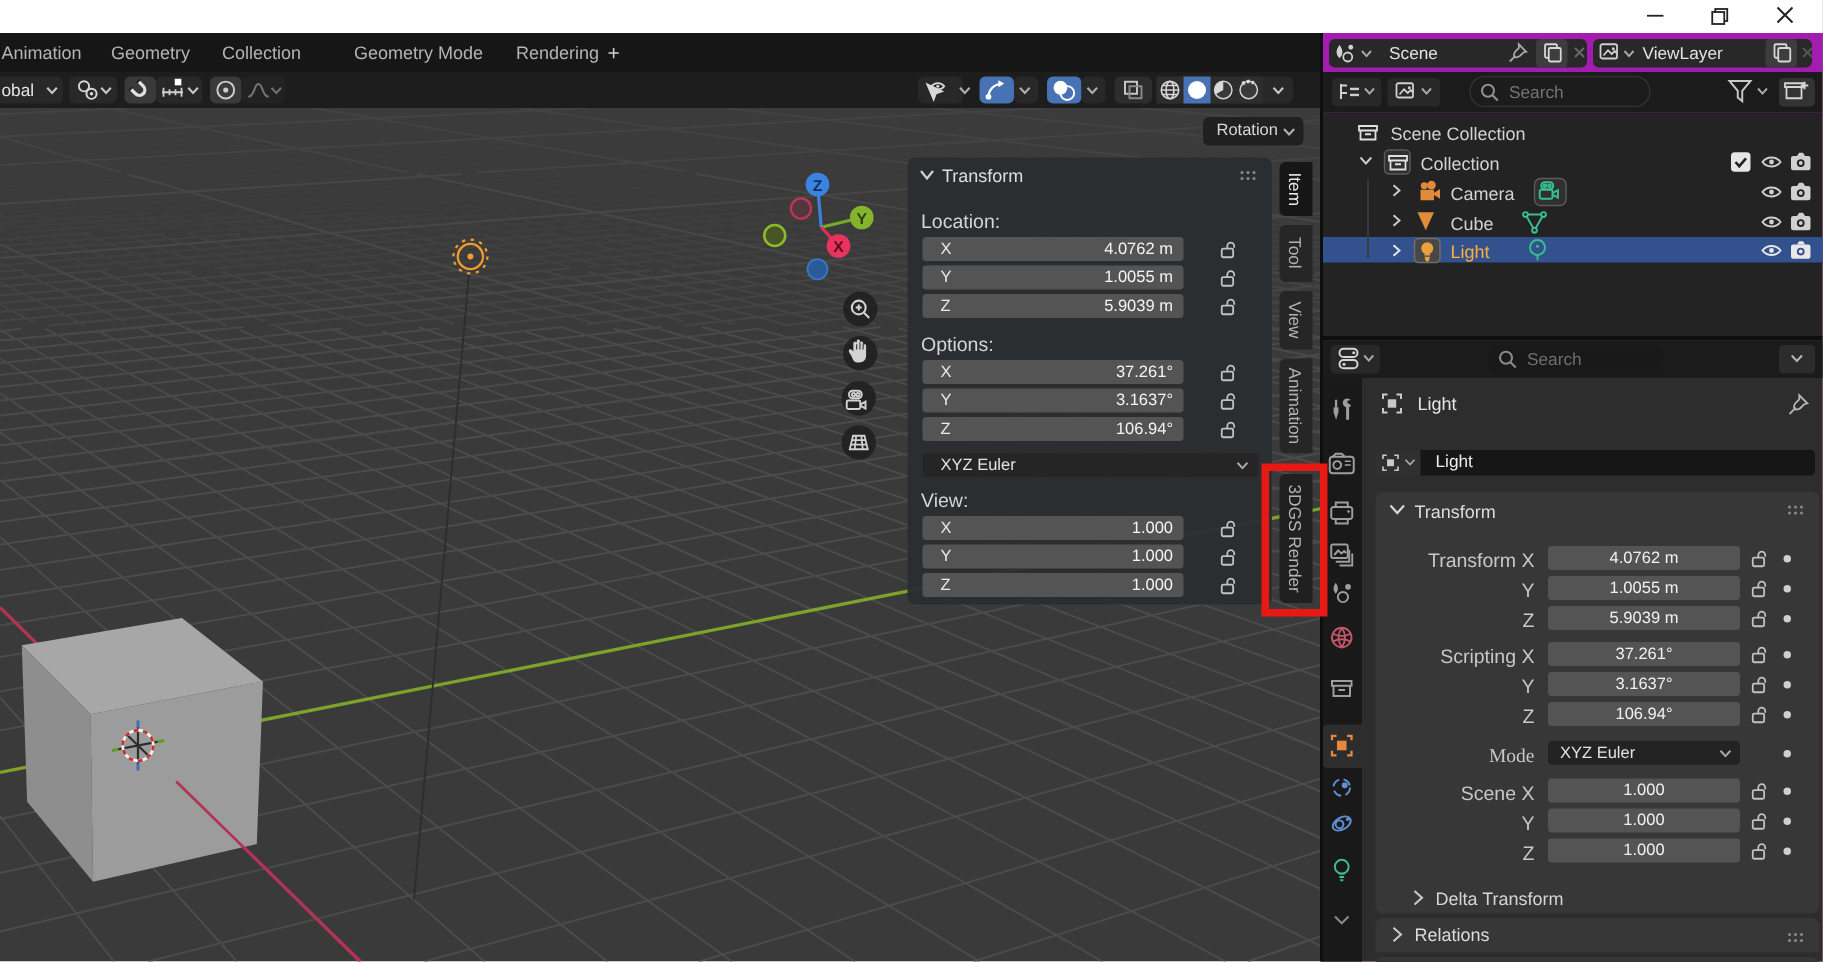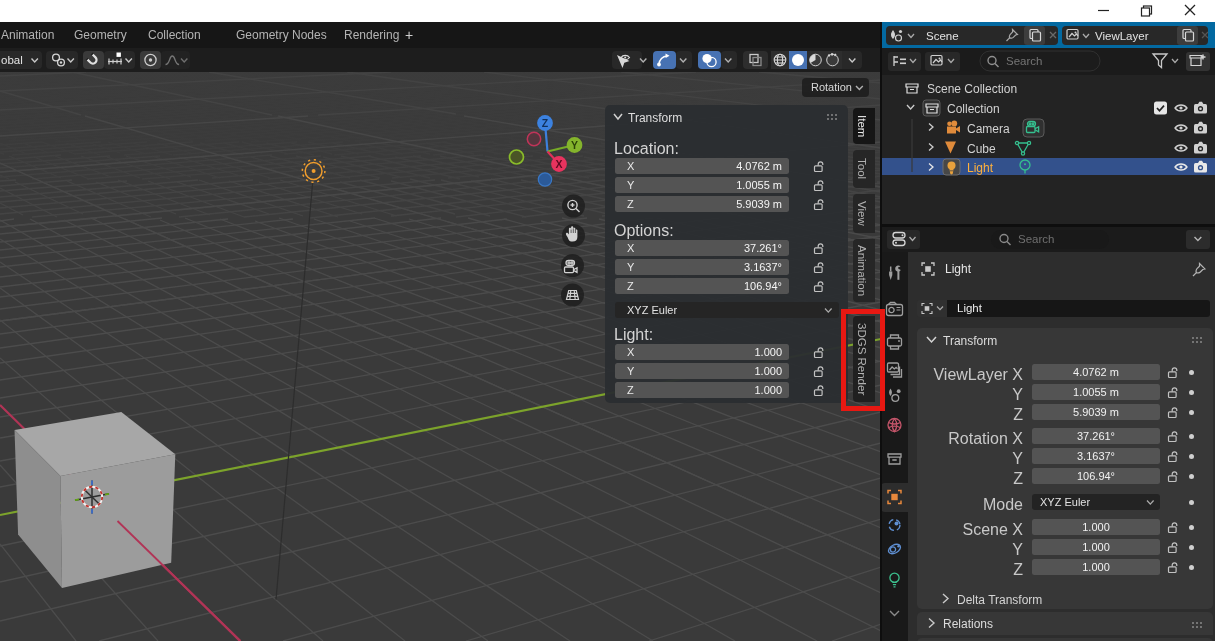--- a/index.html
+++ b/index.html
@@ -8,42 +8,42 @@
 .abs{position:absolute;}
 #root{position:absolute;top:0;left:0;width:1215px;height:641px;}
 
 #titlebar{top:0;left:0;width:1215px;height:22px;background:#ffffff;}
 
 #topbar{top:22px;left:0;width:1215px;height:26px;background:#161616;color:#b4b4b4;font-size:12px;}
 #topbar .tab{position:absolute;top:0;height:26px;line-height:26px;}
 
 #vp{top:0;left:0;width:881px;height:641px;overflow:hidden;}
 
-#rightcol{top:22px;left:881px;width:334px;height:619px;background:#0369a1;}
+#rightcol{top:22px;left:881px;width:334px;height:619px;background:#a21caf;}
 #sep-v{top:22px;left:879.5px;width:2.5px;height:619px;background:#0e0e0e;}
 .fld{position:absolute;background:#545454;border-radius:2.5px;color:#f1f1f1;font-size:11px;}
-.lab{position:absolute;color:#c8c8c8;font-size:16px;}
+.lab{position:absolute;color:#c8c8c8;font-size:13px;}
 .vtext{writing-mode:vertical-rl;}
 </style>
 </head>
 <body>
 <div id="root">
 <div class="abs" id="titlebar">
   <svg class="abs" style="top:0;left:1080;width:135px;height:22px" viewBox="0 0 135 22">
     <line x1="18" y1="10.5" x2="29" y2="10.5" stroke="#222" stroke-width="1.2"></line>
     <rect x="63.5" y="6" width="8" height="8" fill="none" stroke="#222" stroke-width="1.2"></rect>
     <rect x="61.5" y="8" width="8" height="8" fill="#fff" stroke="#222" stroke-width="1.2"></rect>
     <path d="M 105 5 L 115 15 M 115 5 L 105 15" stroke="#222" stroke-width="1.3"></path>
   </svg>
 </div>
 <div class="abs" id="topbar">
   <span class="tab" style="left:1px">Animation</span>
   <span class="tab" style="left:74px">Geometry</span>
   <span class="tab" style="left:148px">Collection</span>
-  <span class="tab" style="left:236px">Geometry Nodes</span>
+  <span class="tab" style="left:236px">Geometry Mode</span>
   <span class="tab" style="left:344px">Rendering</span>
   <span class="tab" style="left:405px;font-size:14px;color:#cfcfcf">+</span>
 </div>
 
 <div class="abs" id="vp">
   <svg class="abs" style="top:0;left:0;width:881px;height:641px" viewBox="0 0 881 641" id="vpsvg">
 <rect x="0" y="71" width="881" height="570" fill="#3a3a3a"></rect>
   <g stroke="#4c4c4c" stroke-width="1.3" opacity="0.15">
 <line x1="0" y1="73" x2="25" y2="72"></line>
 <line x1="-0" y1="74" x2="56" y2="72"></line>
@@ -662,21 +662,21 @@
       <svg class="abs" style="top:280px;left:813px" width="12" height="13" viewBox="0 0 12 13">
 <rect x="1.5" y="5.8" width="7.6" height="5.7" rx="1" fill="none" stroke="#c2c2c2" stroke-width="1.2"></rect>
 <path d="M 5.2 5.8 l 0 -1.7 a 2.3 2.3 0 0 1 4.6 0 l 0 1" fill="none" stroke="#c2c2c2" stroke-width="1.2"></path>
       </svg>
 <div class="abs" style="top:302px;left:615px;width:224px;height:16px;background:#252525;border-radius:3px;color:#e2e2e2;font-size:11px;">
         <span style="position:absolute;left:12px;top:2px">XYZ Euler</span>
         <svg style="position:absolute;right:6px;top:5px" width="9" height="8">
           <path d="M 1 1.5 l 3.3 3.6 L 7.6 1.5" stroke="#aaa" stroke-width="1.3" fill="none"></path>
         </svg>
       </div>
-<div class="lab" style="top:326px;left:614px;color:#d4d4d4">Light:</div>
+<div class="lab" style="top:326px;left:614px;color:#d4d4d4">View:</div>
 <div class="fld" style="top:344px;left:615px;width:174px;height:16px;">
         <span style="position:absolute;left:12px;top:2px;color:#e9e9e9">X</span>
         <span style="position:absolute;right:7px;top:2px;color:#f4f4f4">1.000</span>
       </div>
       <svg class="abs" style="top:346px;left:813px" width="12" height="13" viewBox="0 0 12 13">
 <rect x="1.5" y="5.8" width="7.6" height="5.7" rx="1" fill="none" stroke="#c2c2c2" stroke-width="1.2"></rect>
 <path d="M 5.2 5.8 l 0 -1.7 a 2.3 2.3 0 0 1 4.6 0 l 0 1" fill="none" stroke="#c2c2c2" stroke-width="1.2"></path>
       </svg>
 <div class="fld" style="top:363px;left:615px;width:174px;height:16px;">
         <span style="position:absolute;left:12px;top:2px;color:#e9e9e9">Y</span>
@@ -992,63 +992,63 @@
 <text x="26" y="17" font-size="12" fill="#dcdcdc">Transform</text>
 <g fill="#8a8a8a">
           <circle cx="276" cy="10" r="1"></circle>
           <circle cx="280" cy="10" r="1"></circle>
           <circle cx="284" cy="10" r="1"></circle>
           <circle cx="276" cy="14" r="1"></circle>
           <circle cx="280" cy="14" r="1"></circle>
           <circle cx="284" cy="14" r="1"></circle>
         </g>
 </svg>
-<div class="lab" style="top:344px;left:36px;width:106px;text-align:right;">ViewLayer X</div>
+<div class="lab" style="top:344px;left:36px;width:106px;text-align:right;">Transform X</div>
       <div class="fld" style="top:342px;left:151px;width:128px;height:16px;text-align:center;line-height:16px;">4.0762 m</div>
       <svg class="abs" style="top:344px;left:286px" width="12" height="13" viewBox="0 0 12 13">
 <rect x="1.5" y="5.8" width="7.6" height="5.7" rx="1" fill="none" stroke="#c2c2c2" stroke-width="1.2"></rect>
 <path d="M 5.2 5.8 l 0 -1.7 a 2.3 2.3 0 0 1 4.6 0 l 0 1" fill="none" stroke="#c2c2c2" stroke-width="1.2"></path>
       </svg>
       <div class="abs" style="top:347.5px;left:308px;width:5px;height:5px;border-radius:50%;background:#cfcfcf;"></div>
 <div class="lab" style="top:364px;left:36px;width:106px;text-align:right;">Y</div>
       <div class="fld" style="top:362px;left:151px;width:128px;height:16px;text-align:center;line-height:16px;">1.0055 m</div>
       <svg class="abs" style="top:364px;left:286px" width="12" height="13" viewBox="0 0 12 13">
 <rect x="1.5" y="5.8" width="7.6" height="5.7" rx="1" fill="none" stroke="#c2c2c2" stroke-width="1.2"></rect>
 <path d="M 5.2 5.8 l 0 -1.7 a 2.3 2.3 0 0 1 4.6 0 l 0 1" fill="none" stroke="#c2c2c2" stroke-width="1.2"></path>
       </svg>
       <div class="abs" style="top:367.5px;left:308px;width:5px;height:5px;border-radius:50%;background:#cfcfcf;"></div>
 <div class="lab" style="top:384px;left:36px;width:106px;text-align:right;">Z</div>
       <div class="fld" style="top:382px;left:151px;width:128px;height:16px;text-align:center;line-height:16px;">5.9039 m</div>
       <svg class="abs" style="top:384px;left:286px" width="12" height="13" viewBox="0 0 12 13">
 <rect x="1.5" y="5.8" width="7.6" height="5.7" rx="1" fill="none" stroke="#c2c2c2" stroke-width="1.2"></rect>
 <path d="M 5.2 5.8 l 0 -1.7 a 2.3 2.3 0 0 1 4.6 0 l 0 1" fill="none" stroke="#c2c2c2" stroke-width="1.2"></path>
       </svg>
       <div class="abs" style="top:387.5px;left:308px;width:5px;height:5px;border-radius:50%;background:#cfcfcf;"></div>
-<div class="lab" style="top:408px;left:36px;width:106px;text-align:right;">Rotation X</div>
+<div class="lab" style="top:408px;left:36px;width:106px;text-align:right;">Scripting X</div>
       <div class="fld" style="top:406px;left:151px;width:128px;height:16px;text-align:center;line-height:16px;">37.261°</div>
       <svg class="abs" style="top:408px;left:286px" width="12" height="13" viewBox="0 0 12 13">
 <rect x="1.5" y="5.8" width="7.6" height="5.7" rx="1" fill="none" stroke="#c2c2c2" stroke-width="1.2"></rect>
 <path d="M 5.2 5.8 l 0 -1.7 a 2.3 2.3 0 0 1 4.6 0 l 0 1" fill="none" stroke="#c2c2c2" stroke-width="1.2"></path>
       </svg>
       <div class="abs" style="top:411.5px;left:308px;width:5px;height:5px;border-radius:50%;background:#cfcfcf;"></div>
 <div class="lab" style="top:428px;left:36px;width:106px;text-align:right;">Y</div>
       <div class="fld" style="top:426px;left:151px;width:128px;height:16px;text-align:center;line-height:16px;">3.1637°</div>
       <svg class="abs" style="top:428px;left:286px" width="12" height="13" viewBox="0 0 12 13">
 <rect x="1.5" y="5.8" width="7.6" height="5.7" rx="1" fill="none" stroke="#c2c2c2" stroke-width="1.2"></rect>
 <path d="M 5.2 5.8 l 0 -1.7 a 2.3 2.3 0 0 1 4.6 0 l 0 1" fill="none" stroke="#c2c2c2" stroke-width="1.2"></path>
       </svg>
       <div class="abs" style="top:431.5px;left:308px;width:5px;height:5px;border-radius:50%;background:#cfcfcf;"></div>
 <div class="lab" style="top:448px;left:36px;width:106px;text-align:right;">Z</div>
       <div class="fld" style="top:446px;left:151px;width:128px;height:16px;text-align:center;line-height:16px;">106.94°</div>
       <svg class="abs" style="top:448px;left:286px" width="12" height="13" viewBox="0 0 12 13">
 <rect x="1.5" y="5.8" width="7.6" height="5.7" rx="1" fill="none" stroke="#c2c2c2" stroke-width="1.2"></rect>
 <path d="M 5.2 5.8 l 0 -1.7 a 2.3 2.3 0 0 1 4.6 0 l 0 1" fill="none" stroke="#c2c2c2" stroke-width="1.2"></path>
       </svg>
       <div class="abs" style="top:451.5px;left:308px;width:5px;height:5px;border-radius:50%;background:#cfcfcf;"></div>
-<div class="lab" style="top:474px;left:36px;width:106px;text-align:right;">Mode</div>
+<div class="lab" style="top:474px;left:36px;width:106px;text-align:right;font-family:Liberation Serif, serif;">Mode</div>
 <div class="abs" style="top:472px;left:151px;width:128px;height:16px;background:#232323;border-radius:3px;color:#e2e2e2;font-size:11px;">
         <span style="position:absolute;left:8px;top:2px">XYZ Euler</span>
 <svg style="position:absolute;right:5px;top:4.5px" width="9" height="8">
           <path d="M 1 1.5 l 3.3 3.6 L 7.6 1.5" stroke="#aaa" stroke-width="1.3" fill="none"></path>
         </svg>
       </div>
 <div class="abs" style="top:477.5px;left:308px;width:5px;height:5px;border-radius:50%;background:#cfcfcf;"></div>
 <div class="lab" style="top:499px;left:36px;width:106px;text-align:right;">Scene X</div>
       <div class="fld" style="top:497px;left:151px;width:128px;height:16px;text-align:center;line-height:16px;">1.000</div>
       <svg class="abs" style="top:499px;left:286px" width="12" height="13" viewBox="0 0 12 13">

